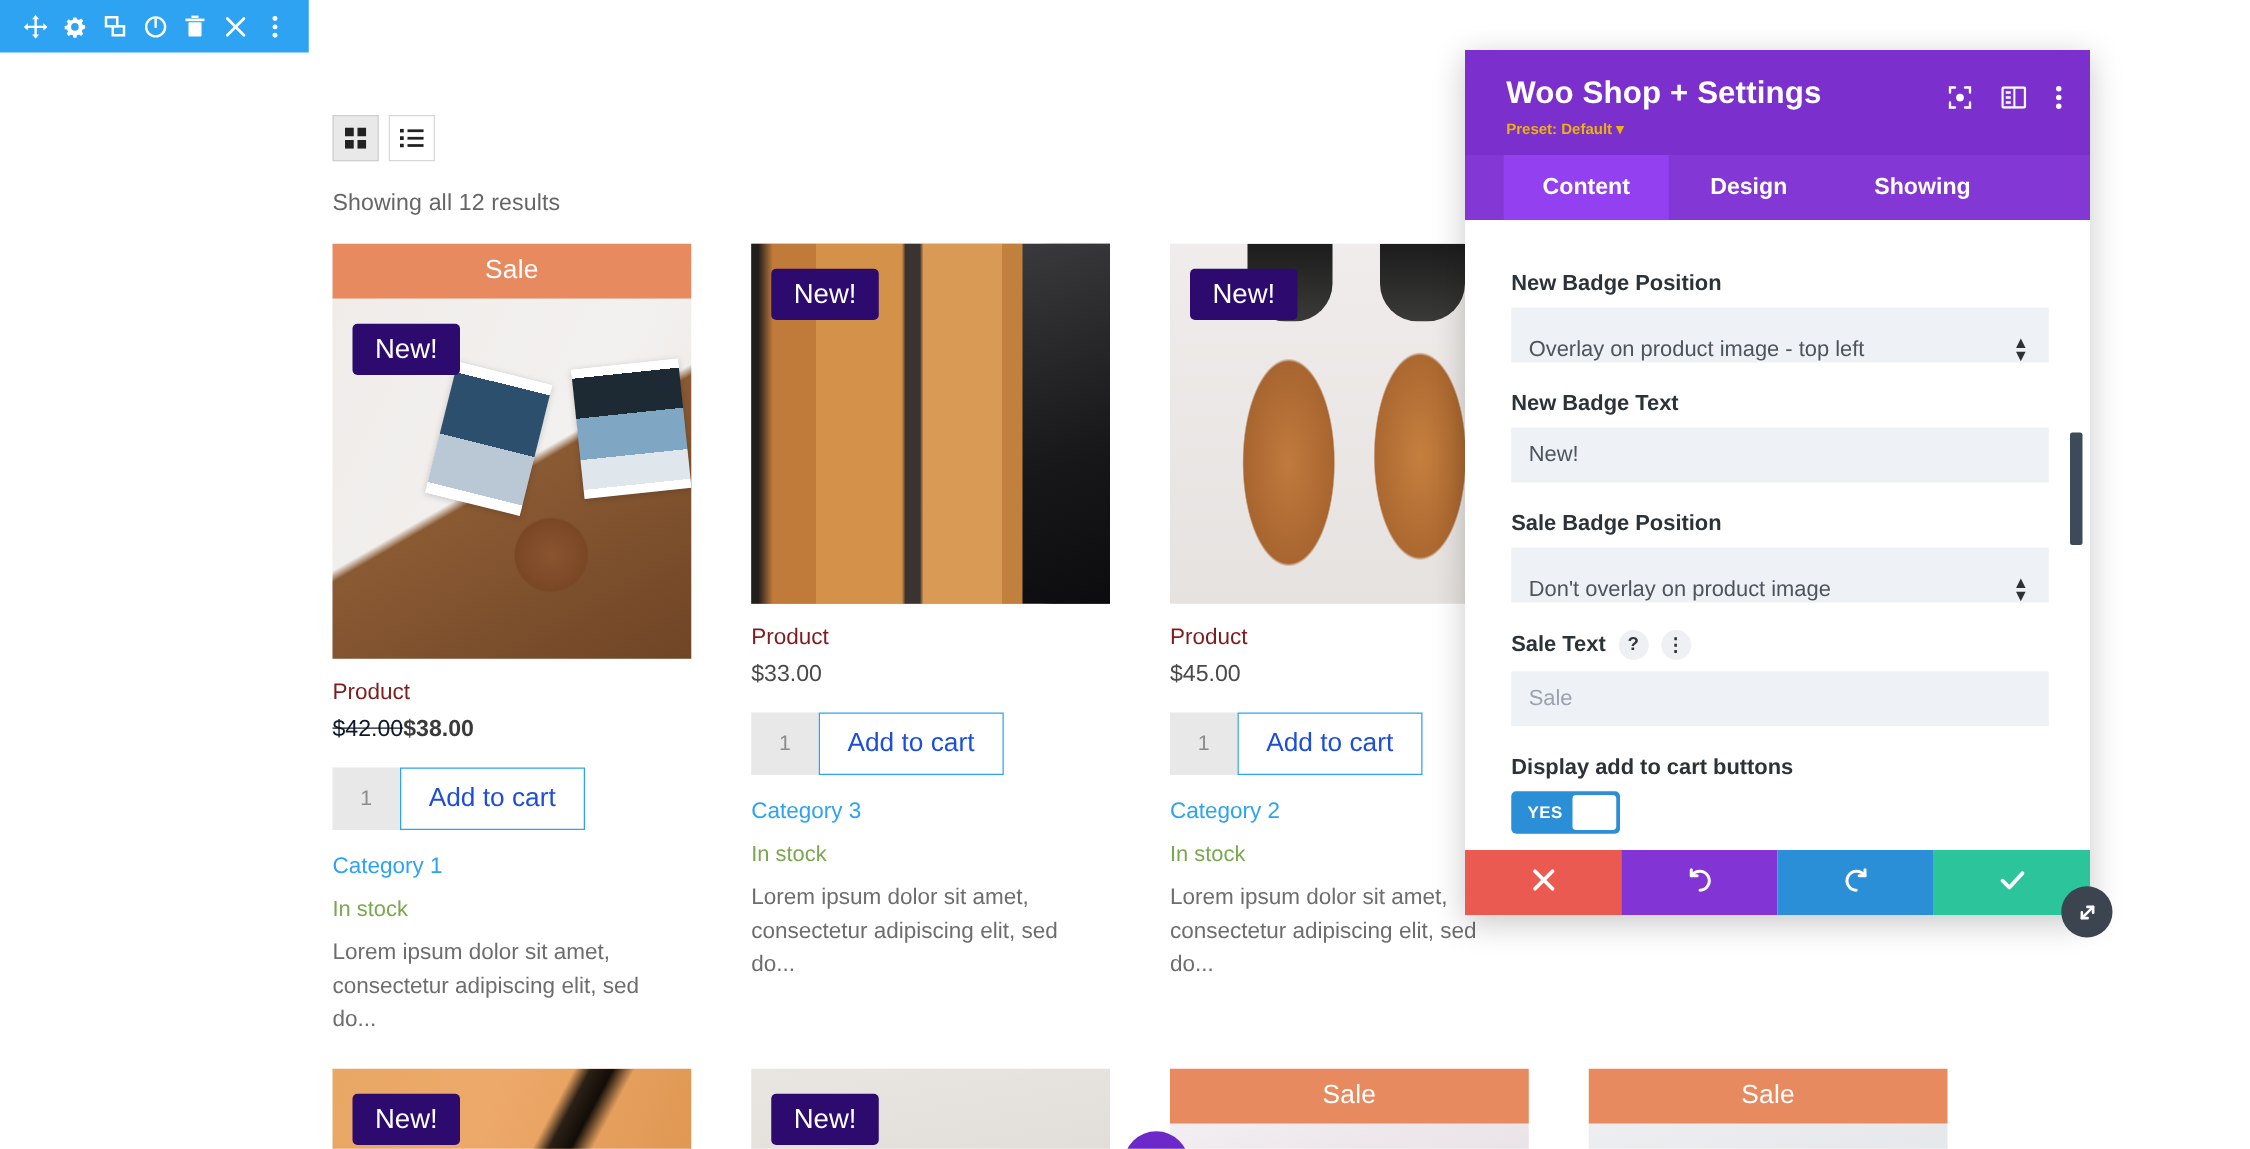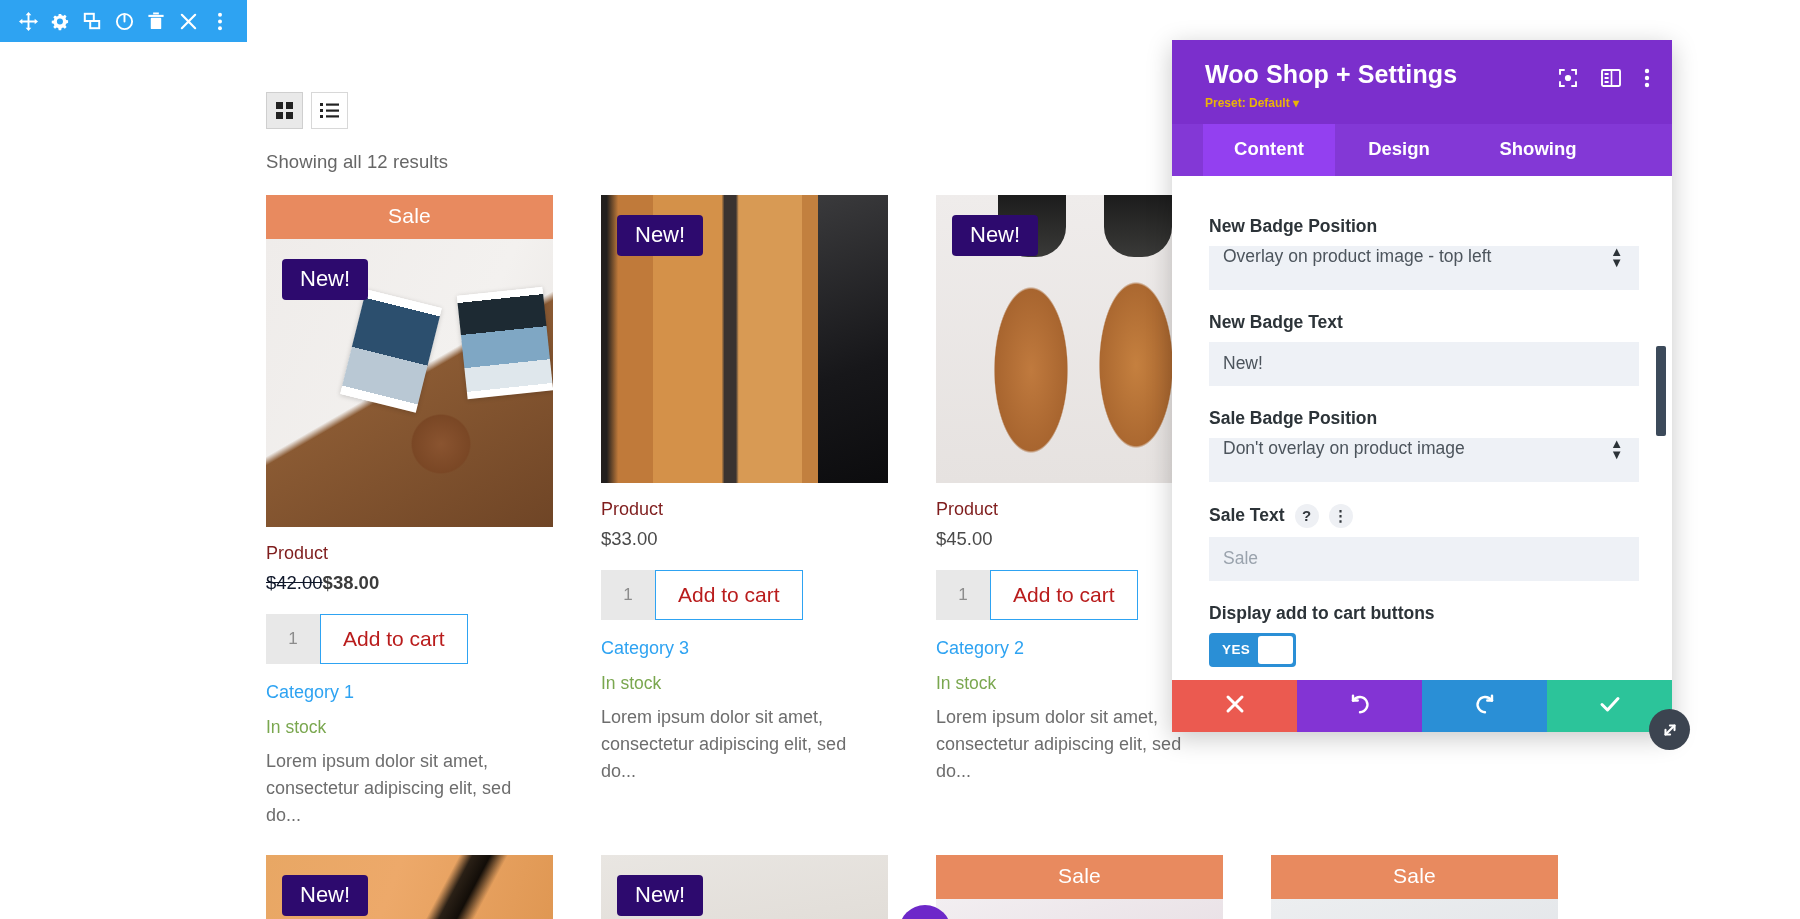--- a/index.html
+++ b/index.html
@@ -88,21 +88,21 @@
   .product-price .new { font-weight: bold; color: #3b3b3b; }
   .cart-row { display: flex; align-items: stretch; height: 50px; margin-bottom: 18px; }
   .qty-box {
     width: 54px; background: #e8e8e8;
     display: flex; align-items: center; justify-content: center;
     color: #8c8c8c; font-size: 17px;
   }
   .add-to-cart {
     border: 1px solid #2ea3f2;
     background: #ffffff;
-    color: #b91c1c;
+    color: #1d4ed8;
     font-size: 21px;
     padding: 0 22px;
     display: flex; align-items: center; justify-content: center;
     cursor: pointer;
     white-space: nowrap;
   }
   .product-category { color: #2ea3f2; font-size: 18px; margin-bottom: 14px; }
   .product-stock { color: #7aa74f; font-size: 17.5px; margin-bottom: 10px; }
   .product-desc { color: #6d6d6d; font-size: 18px; line-height: 1.5; max-width: 280px; }
 
@@ -228,21 +228,21 @@
     margin-bottom: 9px; display: flex; align-items: center; gap: 10px;
   }
   .mini-icon-btn {
     width: 24px; height: 24px; border-radius: 50%;
     background: #eef0f4; color: #33383d;
     display: inline-flex; align-items: center; justify-content: center;
     font-size: 15px; font-weight: bold; cursor: pointer;
   }
   .select-box {
     background: #eef1f6; height: 44px;
-    display: flex; align-items: flex-start; justify-content: space-between;
+    display: flex; align-items: flex-end; justify-content: space-between;
     padding: 0 16px 0 14px;
     font-size: 17.5px; color: #4c545c;
     cursor: pointer; border: none;
   }
   .select-arrows { font-size: 13px; color: #2c3338; line-height: .85; text-align: center; }
   .text-input {
     background: #eef1f6; height: 44px; width: 100%;
     display: flex; align-items: center;
     padding: 0 14px; font-size: 17.5px; color: #4c545c;
     border: none;

